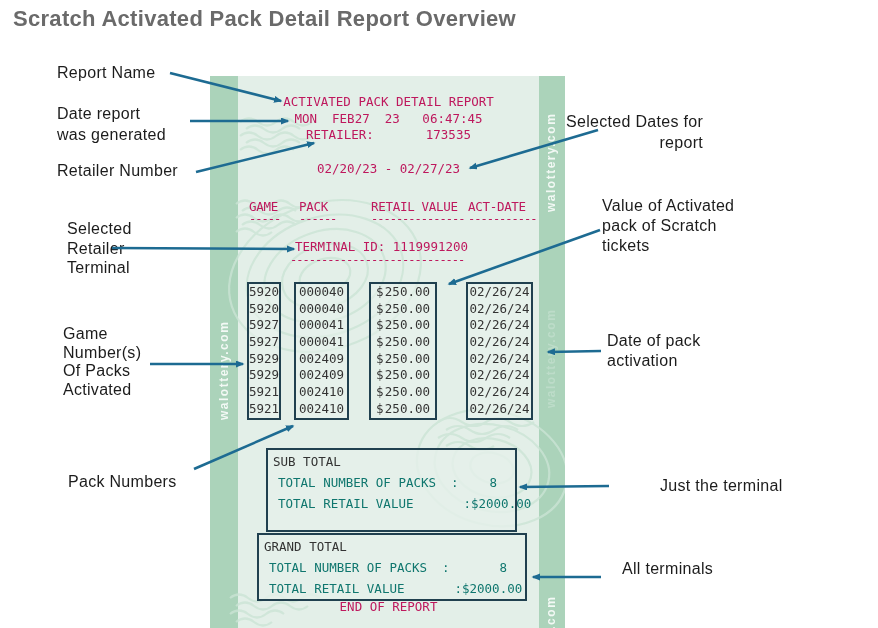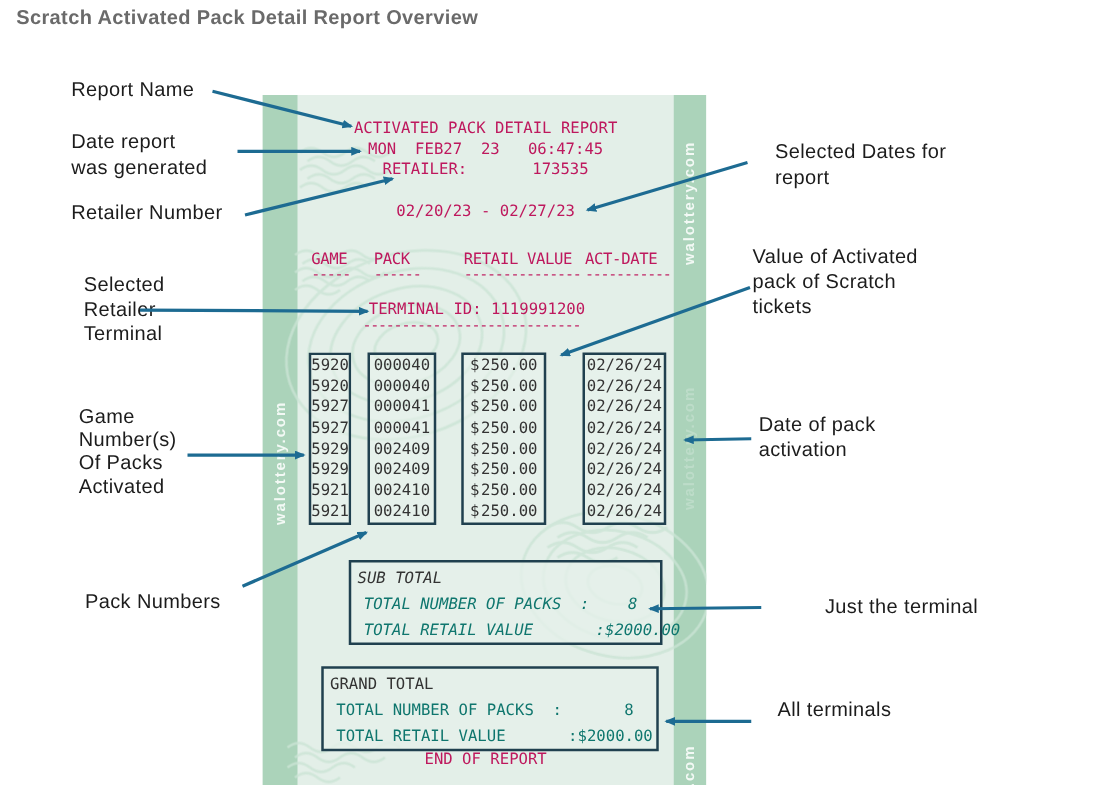--- a/index.html
+++ b/index.html
@@ -2,21 +2,21 @@
 <html><head>
 <meta charset="utf-8">
 <style>
   html,body{margin:0;padding:0;background:#ffffff;}
   .canvas{
     position:relative;width:878px;height:628px;background:#ffffff;overflow:hidden;
     font-family:"Liberation Sans",sans-serif;
   }
   
   .page-title{
-    position:absolute;left:13px;top:6px;font-size:16px;font-weight:bold;
+    position:absolute;left:13px;top:6px;font-size:22px;font-weight:bold;
     color:#6a6a6a;letter-spacing:.3px;
   }
   
   .receipt{
     position:absolute;left:210px;top:76px;width:355px;height:552px;
     background:#e3efe8;overflow:hidden;
   }
   .stripe{position:absolute;top:0;bottom:0;background:#abd3ba;}
   .stripe-left{left:0;width:28px;}
   .stripe-right{right:0;width:26px;}
@@ -54,21 +54,21 @@
   .box-act{left:256px;width:67px;}
   .cell{
     font-family:"DejaVu Sans Mono",monospace;font-size:12.5px;color:#333333;
     height:16.7px;line-height:16.7px;text-align:center;white-space:pre;
   }
   .cell-value{display:flex;justify-content:space-between;padding:0 5px;text-align:left;}
   .total-box{
     position:absolute;border:2px solid #20404f;box-sizing:border-box;
     background:rgba(229,240,234,.8);
   }
-  .sub-box{left:69px;top:372px;width:251px;height:68px;font-style:italic;}
+  .sub-box{left:56px;top:372px;width:251px;height:84px;}
   .grand-box{left:47px;top:457px;width:270px;height:68px;}
   .tb-title{
     font-family:"DejaVu Sans Mono",monospace;font-size:12.5px;color:#333333;
     padding:4px 0 0 5px;white-space:pre;
   }
   .tb-line{
     font-family:"DejaVu Sans Mono",monospace;font-size:12.5px;color:#0f766e;
     display:flex;padding:6px 0 0 10px;white-space:pre;
   }
   .tb-fill{flex:1;}
@@ -80,21 +80,21 @@
   .ann{
     position:absolute;font-size:16px;line-height:19.5px;color:#1c1c1c;
     letter-spacing:.3px;white-space:nowrap;
   }
   .ann-report-name{left:57px;top:63px;}
   .ann-date-generated{left:57px;top:103px;line-height:21px;}
   .ann-retailer-number{left:57px;top:161px;}
   .ann-selected-terminal{left:67px;top:219px;}
   .ann-game-numbers{left:63px;top:325px;line-height:18.5px;}
   .ann-pack-numbers{left:68px;top:472px;}
-  .ann-selected-dates{left:620px;top:111px;line-height:21px;}
+  .ann-selected-dates{left:566px;top:111px;line-height:21px;text-align:right;}
   .ann-value-activated{left:602px;top:196px;line-height:20px;}
   .ann-date-activation{left:607px;top:331px;line-height:20px;}
   .ann-just-terminal{left:660px;top:476px;}
   .ann-all-terminals{left:622px;top:559px;}
   .arrow-overlay{position:absolute;left:0;top:0;pointer-events:none;}
 </style>
 </head>
 <body>
 
 <div class="canvas">

